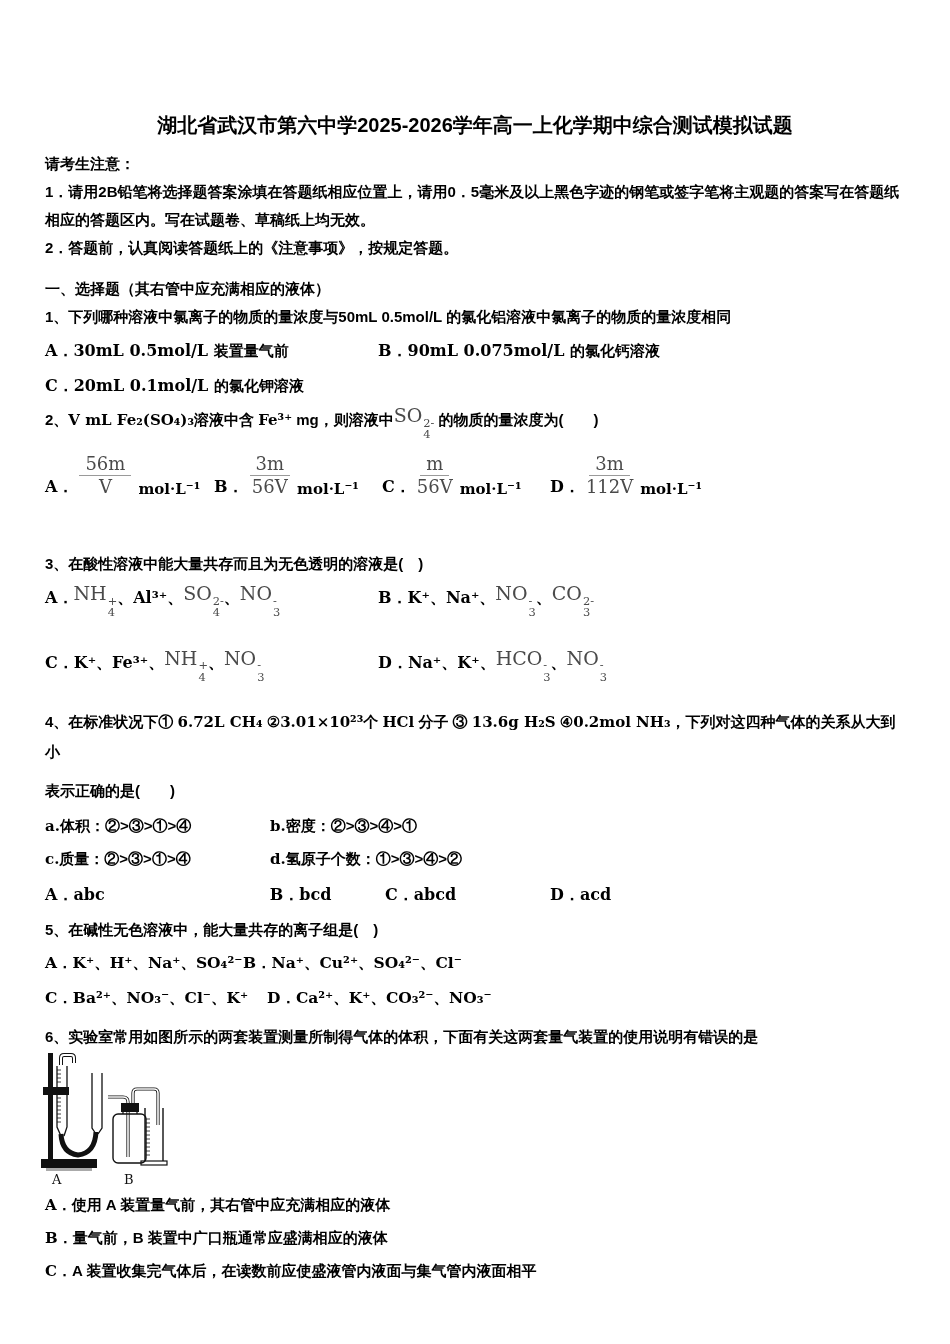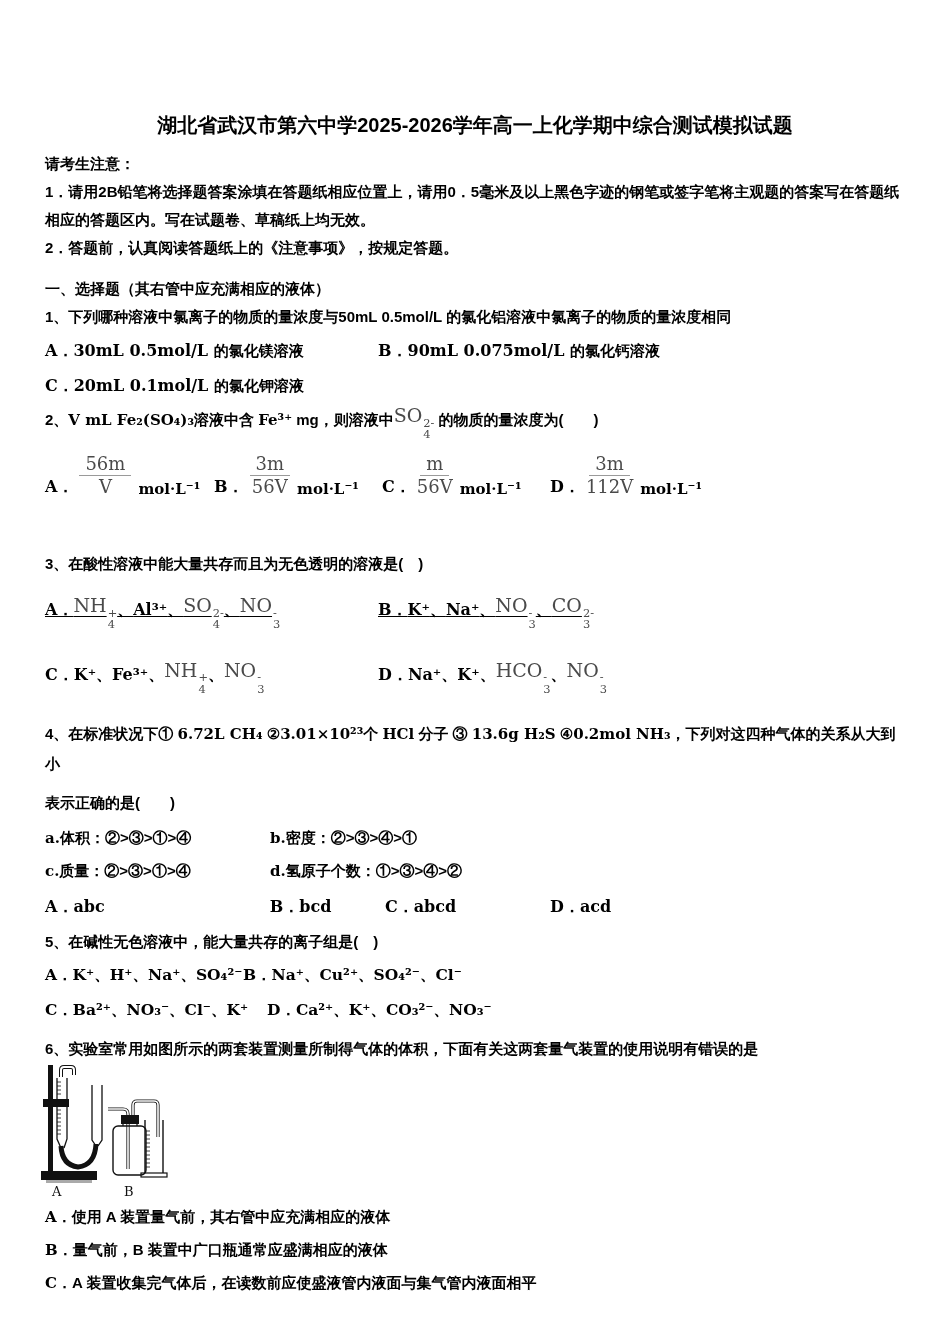--- a/index.html
+++ b/index.html
@@ -34,21 +34,21 @@
   .fracrow .fcol.f2{width:168px;}
   .fracrow .fcol.f3{width:168px;}
   .frac{display:inline-flex;flex-direction:column;align-items:center;
         font-family:"DejaVu Serif",serif;color:#4a4a4a;font-size:18px;line-height:1.15;
         margin:0 7px 0 6px;}
   .frac .num{padding:0 6px 1px;border-bottom:1.5px solid #9a9a9a;}
   .frac .den{padding-top:1px;}
   .unit{font-family:"DejaVu Serif",serif;font-weight:700;font-size:15px;}
   .q3{margin-top:52px;}
   .q3 .optrow{line-height:30px;}
-  .q3 .q3row1{margin-top:12px;text-decoration:underline;}
+  .q3 .q3row1{}
   .q3 .q3row2{margin-top:24px;}
   .q4{margin-top:24px;}
   .q4 .stem1{line-height:30px;}
   .q4 .stem2{margin-top:10px;line-height:28px;}
   .subrow{display:flex;line-height:28px;}
   .subrow .col1s{width:225px;flex:none;}
   .subrow1{margin-top:7px;}
   .subrow2{margin-top:5px;}
   .ansrow{display:flex;line-height:28px;margin-top:8px;}
   .ansrow .acol{flex:none;}
@@ -82,21 +82,21 @@
       <p class="cn notice-heading">请考生注意：</p>
       <p class="cn notice-item">1．请用2B铅笔将选择题答案涂填在答题纸相应位置上，请用0．5毫米及以上黑色字迹的钢笔或签字笔将主观题的答案写在答题纸相应的答题区内。写在试题卷、草稿纸上均无效。</p>
       <p class="cn notice-item">2．答题前，认真阅读答题纸上的《注意事项》，按规定答题。</p>
     </div>
 
     <p class="cn section-heading">一、选择题（其右管中应充满相应的液体）</p>
 
     <section class="q q1">
       <p class="cn stem">1、下列哪种溶液中氯离子的物质的量浓度与50mL 0.5mol/L 的氯化铝溶液中氯离子的物质的量浓度相同</p>
       <div class="optrow optrow1">
-        <p class="col1"><span class="seg-lbl">A．</span><span class="seg-b">30mL 0.5mol/L </span><span class="cn">的氯化镁溶液</span></p>
+        <p class="col1"><span class="seg-lbl">A．</span><span class="seg-b">30mL 0.5mol/L </span><span class="cn">装置量气前</span></p>
         <p><span class="seg-lbl">B．</span><span class="seg-b">90mL 0.075mol/L </span><span class="cn">的氯化钙溶液</span></p>
       </div>
       <div class="optrow optrow2">
         <p class="col1"><span class="seg-lbl">C．</span><span class="seg-b">20mL 0.1mol/L </span><span class="cn">的氯化钾溶液</span></p>
       </div>
     </section>
 
     <section class="q q2">
       <p class="cn stem"><span class="seg-cn">2、</span><span class="seg-b">V mL Fe₂(SO₄)₃</span><span class="seg-cn">溶液中含 </span><span class="seg-b">Fe³⁺</span><span class="seg-cn"> mg，则溶液中</span><span class="seg-eq">SO<span class="stk">
               <span class="sp">2-</span>

